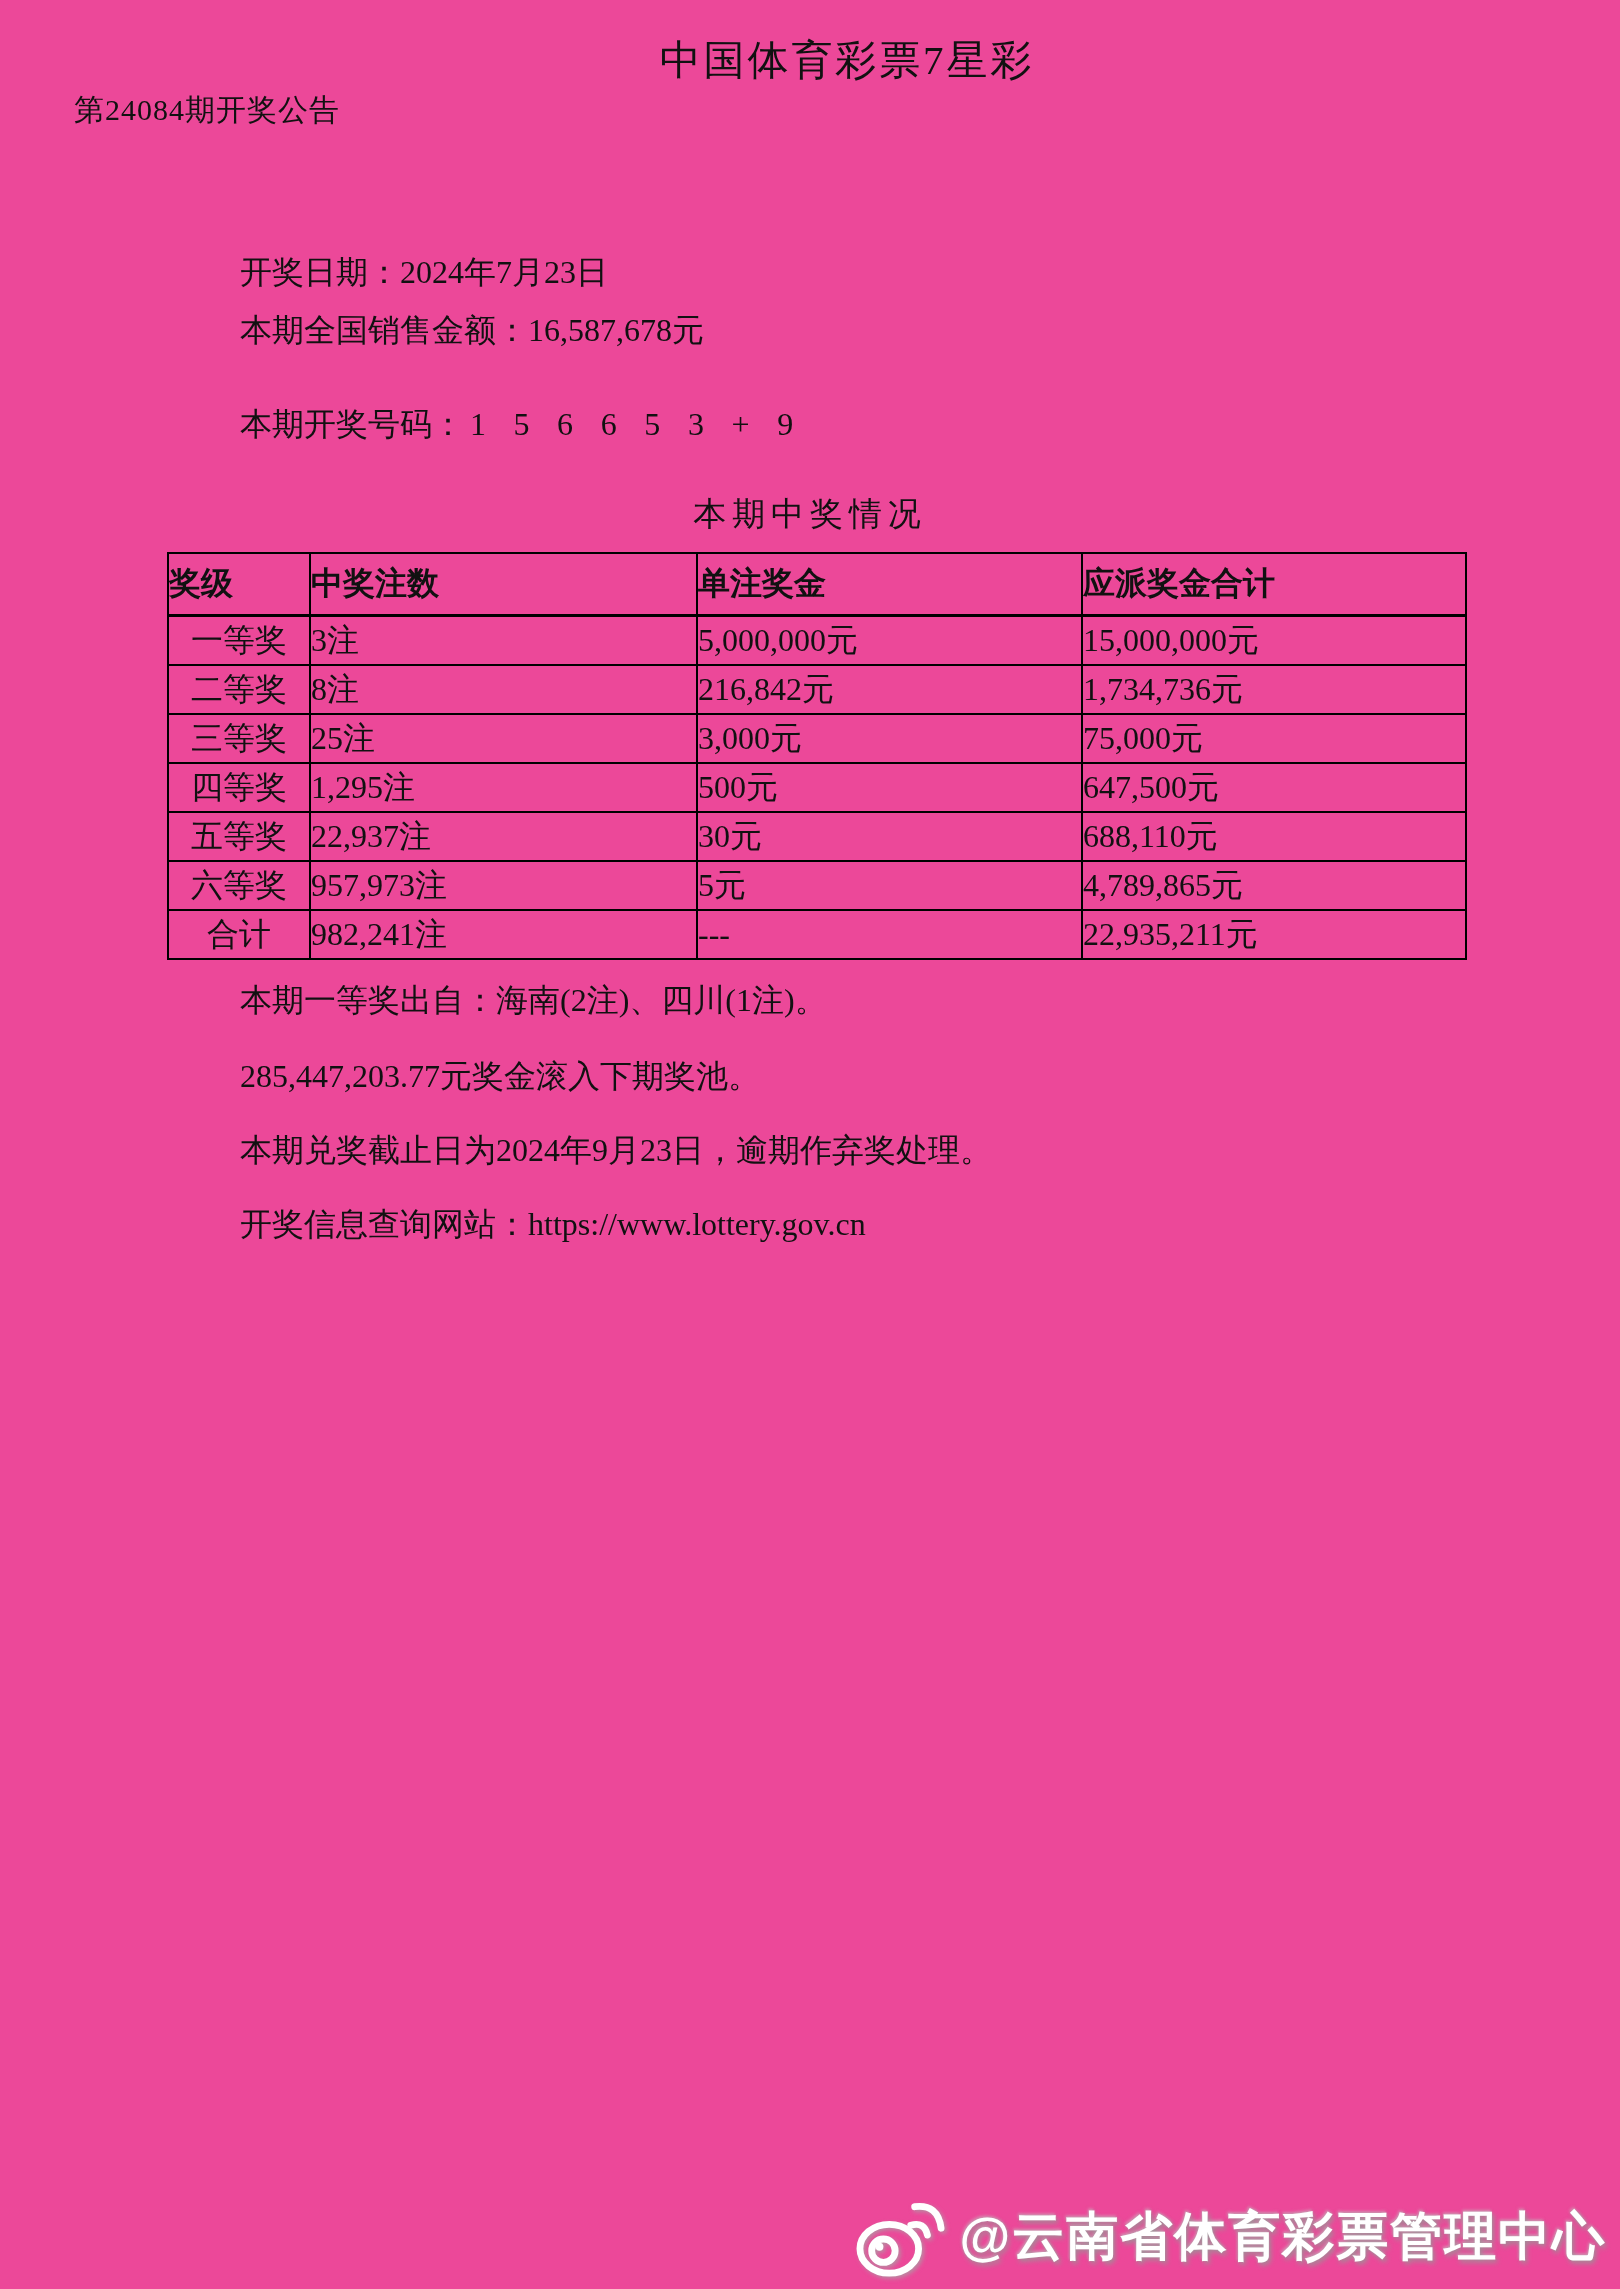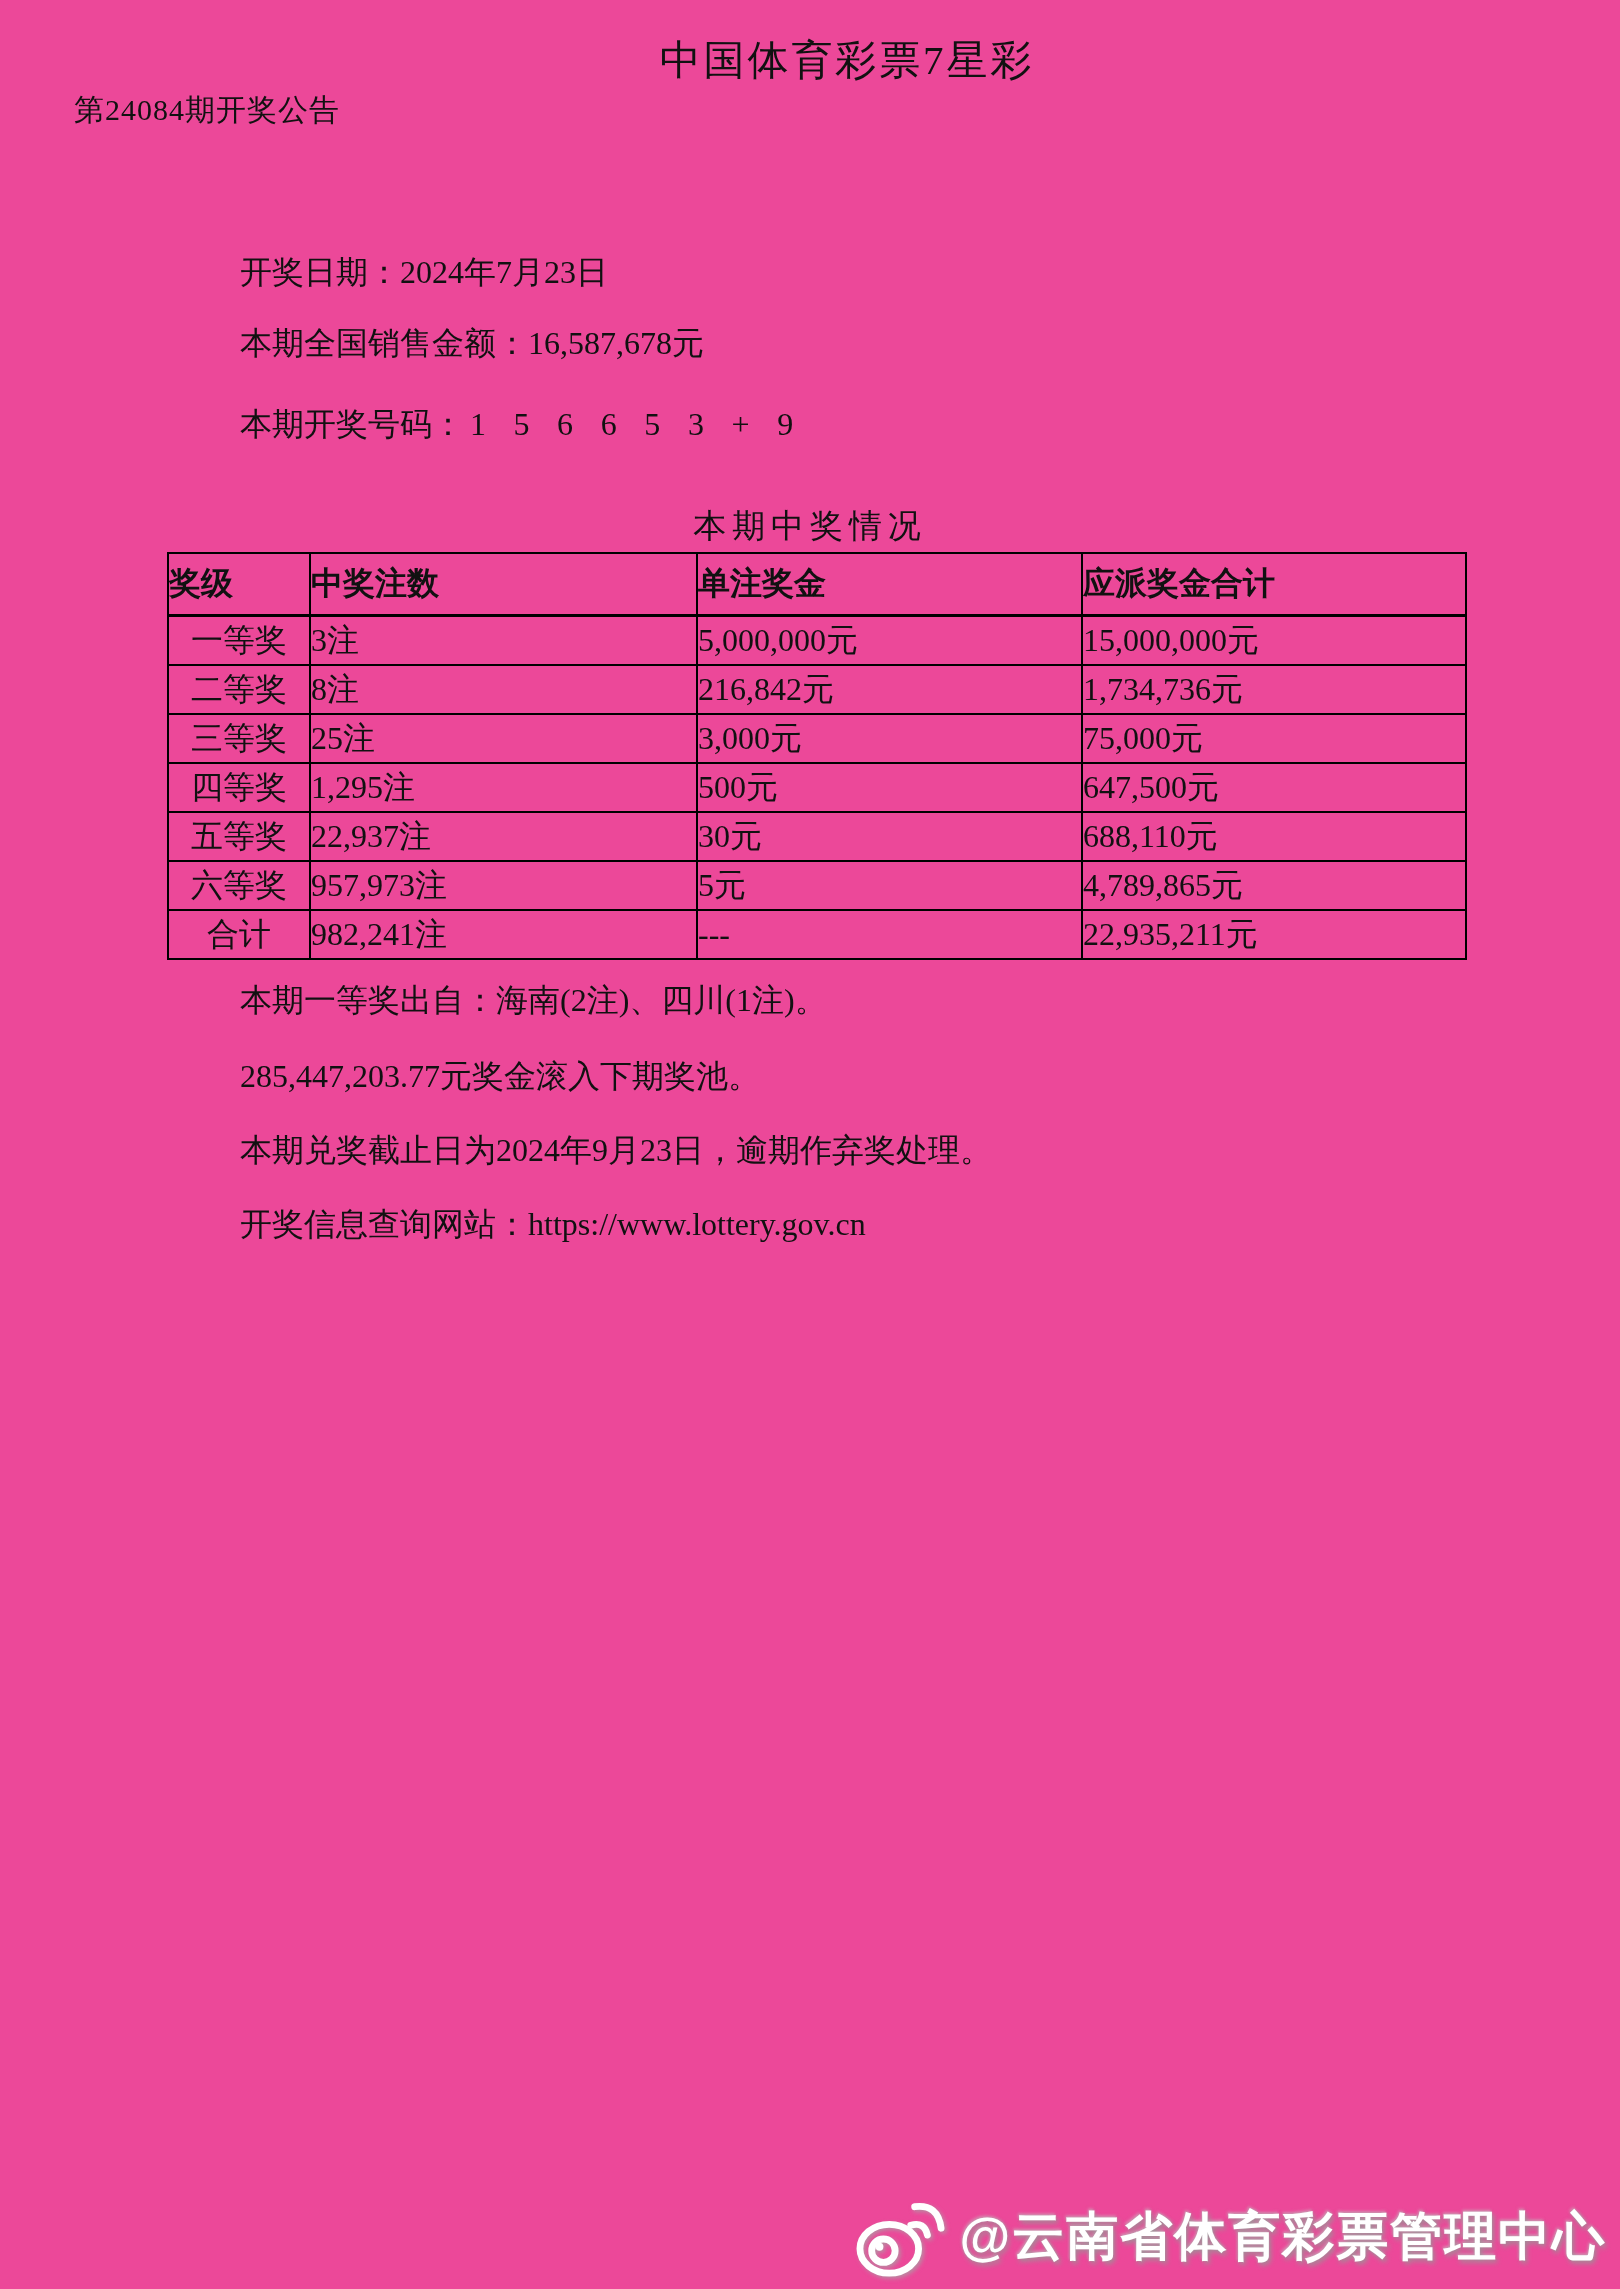--- a/index.html
+++ b/index.html
@@ -49,21 +49,20 @@
   }
   .table-caption {
     position: absolute;
     left: 0;
     right: 0;
     top: 492px;
     text-align: center;
     font-size: 33px;
     letter-spacing: 5.9px;
     white-space: nowrap;
-    margin-top: 12px;
   }
   table.prize-table {
     position: absolute;
     left: 167px;
     top: 552px;
     width: 1299px;
     table-layout: fixed;
     border-collapse: collapse;
     font-size: 32px;
   }
@@ -115,21 +114,21 @@
 </style>
 </head>
 <body>
 
 <div class="page">
 
   <div class="doc-title">中国体育彩票7星彩</div>
   <div class="doc-subtitle">第24084期开奖公告</div>
 
   <div class="line" style="top:251px">开奖日期：2024年7月23日</div>
-  <div class="line" style="top:322px">本期全国销售金额：16,587,678元</div>
+  <div class="line" style="top:309px">本期全国销售金额：16,587,678元</div>
 
   <div class="line" style="top:403px">
     <span>本期开奖号码：</span><span class="numbers-value">1 5 6 6 5 3 + 9</span>
   </div>
 
   <div class="table-caption">本期中奖情况</div>
 
   <table class="prize-table">
     <colgroup>
       <col style="width:142px">

